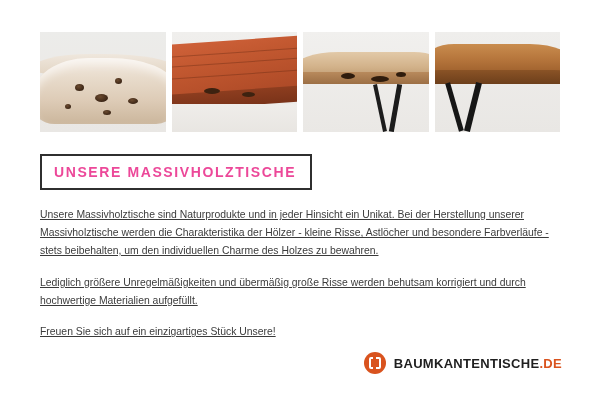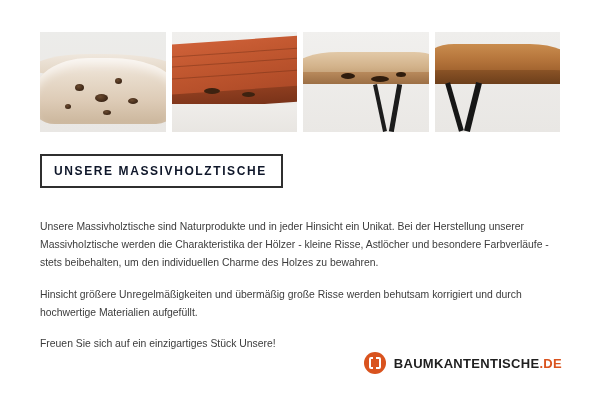--- a/index.html
+++ b/index.html
@@ -162,31 +162,32 @@
     padding: 0 40px;
     box-sizing: border-box;
   }
   .headline-box {
     display: inline-block;
     margin-top: 22px;
     padding: 8px 14px 8px 12px;
     border: 2px solid #2f2f2f;
   }
   .headline {
-    font-size: 12px;
+    font-size: 14px;
     font-weight: bold;
     letter-spacing: 1.6px;
-    color: #0f172a;
+    color: #ec4899;
     text-transform: uppercase;
     white-space: nowrap;
   }
 
   
   .body-copy {
-    margin-top: 30px;
+    margin-top: 16px;
+    text-decoration: underline;
   }
   .body-copy p {
     margin: 0 0 14px 0;
     font-size: 10.4px;
     line-height: 1.72;
     color: #3c3c3c;
     max-width: 510px;
   }
 
   
@@ -290,21 +291,21 @@
   </div>
 
   <div class="content">
 
     <div class="headline-box">
       <div class="headline">UNSERE MASSIVHOLZTISCHE</div>
     </div>
 
     <div class="body-copy">
       <p>Unsere Massivholztische sind Naturprodukte und in jeder Hinsicht ein Unikat. Bei der Herstellung unserer Massivholztische werden die Charakteristika der Hölzer - kleine Risse, Astlöcher und besondere Farbverläufe - stets beibehalten, um den individuellen Charme des Holzes zu bewahren.</p>
-      <p>Hinsicht größere Unregelmäßigkeiten und übermäßig große Risse werden behutsam korrigiert und durch hochwertige Materialien aufgefüllt.</p>
+      <p>Lediglich größere Unregelmäßigkeiten und übermäßig große Risse werden behutsam korrigiert und durch hochwertige Materialien aufgefüllt.</p>
       <p>Freuen Sie sich auf ein einzigartiges Stück Unsere!</p>
     </div>
 
   </div>
 
   <div class="footer">
     <span class="logo-mark"></span>
     <span class="logo-text"><span>BAUMKANTENTISCHE</span><span class="tld">.DE</span></span>
   </div>
 

